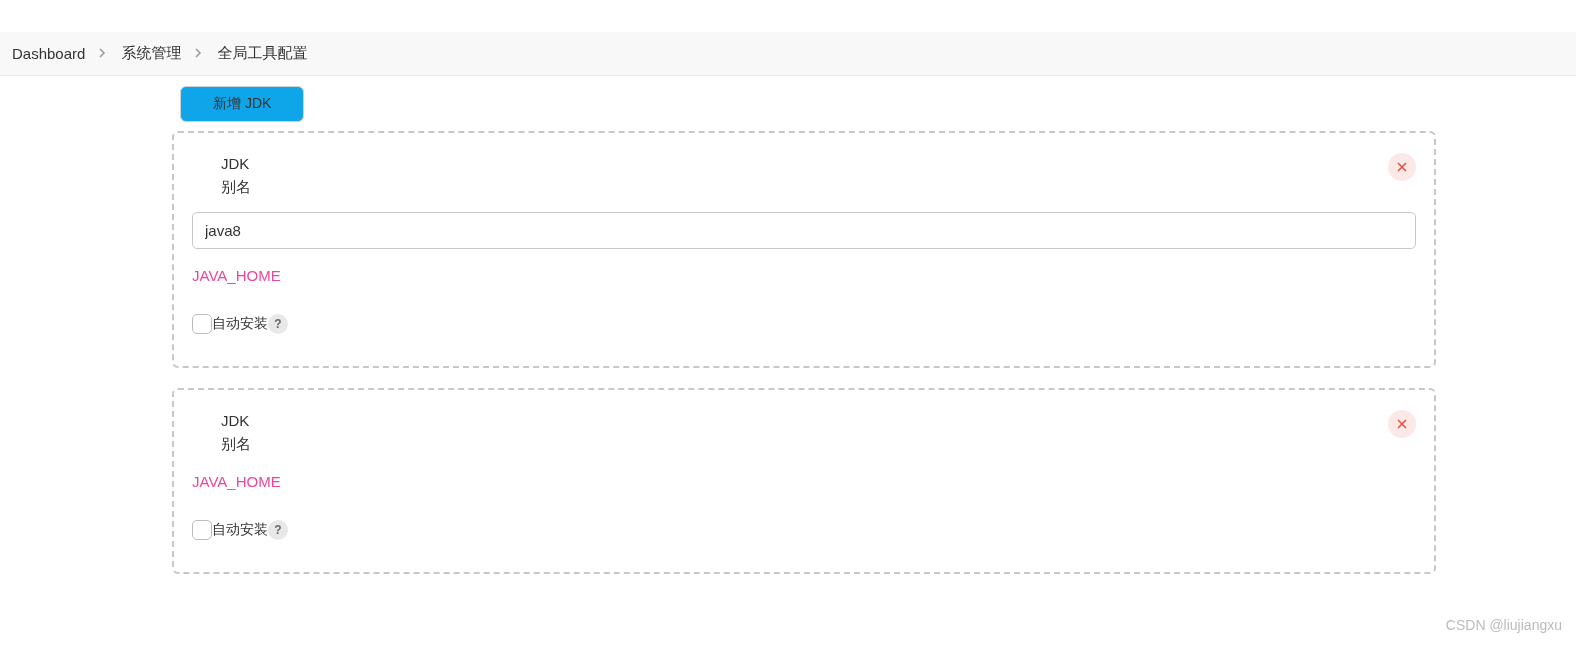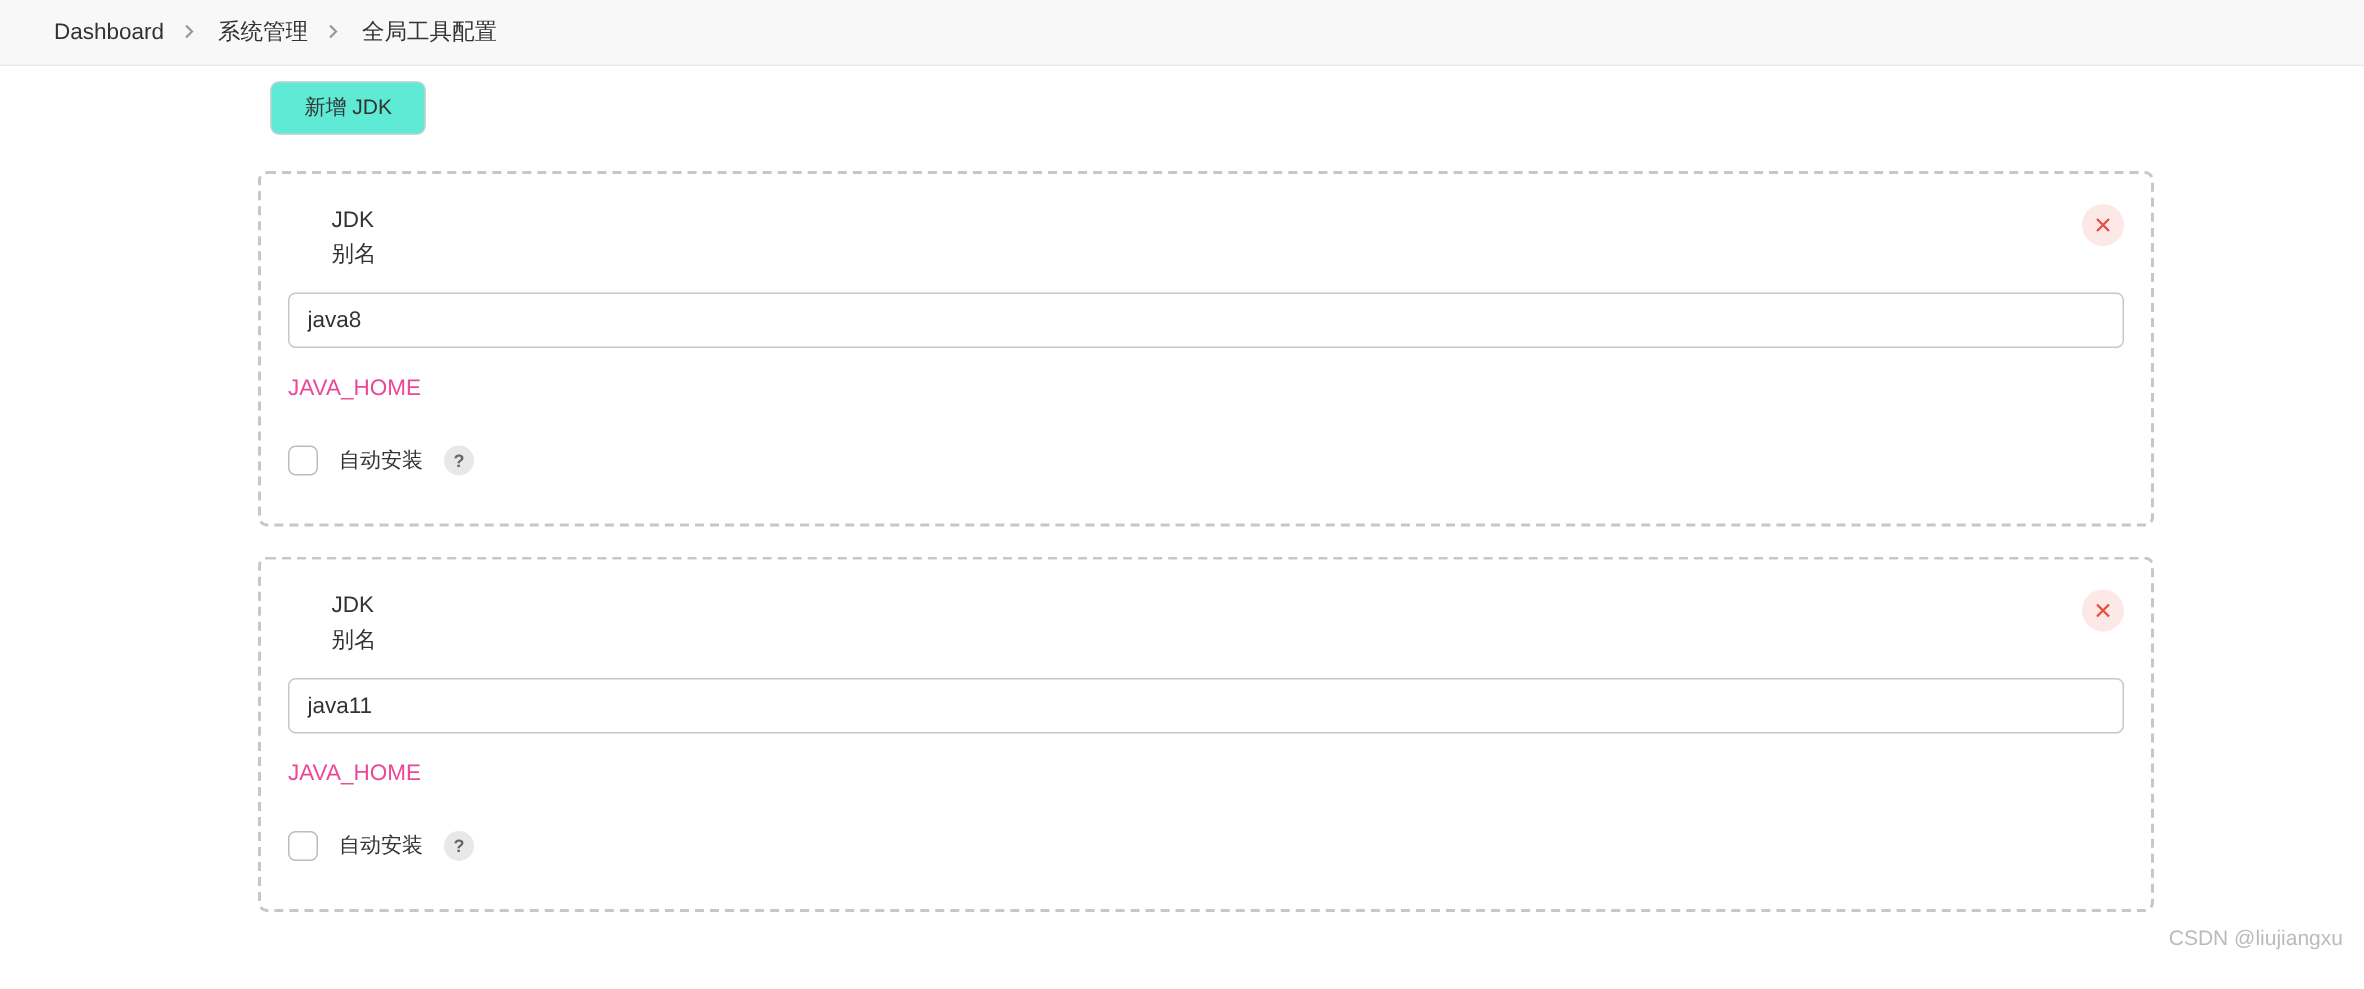--- a/index.html
+++ b/index.html
@@ -6,50 +6,51 @@
     body {
       font-family: -apple-system, BlinkMacSystemFont, "Segoe UI", "PingFang SC", "Microsoft YaHei", sans-serif;
       font-size: 14px;
       color: #333;
       background: #fff;
       width: 1576px;
     }
     .breadcrumb-bar {
       background: #f8f8f8;
       border-bottom: 1px solid #eaeaea;
-      padding: 12px 36px;
+      padding: 12px 12px;
       display: flex;
       align-items: center;
       gap: 14px;
+      margin-top: 32px;
     }
     .breadcrumb-item {
       color: #333;
       font-size: 15px;
       text-decoration: none;
     }
     .breadcrumb-sep {
       color: #999;
       font-size: 13px;
     }
     .main {
       padding-left: 172px;
       padding-right: 140px;
       padding-top: 10px;
     }
     .add-btn {
       display: inline-block;
       border: 1px solid #d0d3d6;
       border-radius: 6px;
-      padding: 8px 22px;
-      font-size: 14px;
-      color: #333;
-      background: #5eead4;
+      padding: 8px 32px;
+      font-size: 14px;
+      color: #333;
+      background: #0ea5e9;
       cursor: pointer;
       margin-left: 8px;
-      margin-bottom: 24px;
+      margin-bottom: 9px;
     }
     .jdk-block {
       border: 2px dashed #c4c8cc;
       border-radius: 6px;
       padding: 20px 18px 32px 18px;
       margin-bottom: 20px;
       position: relative;
     }
     .block-head {
       display: flex;
@@ -90,21 +91,21 @@
       border-radius: 5px;
       padding: 9px 12px;
       font-size: 15px;
       color: #333;
       background: #fff;
       outline: none;
     }
     .checkbox-row {
       display: flex;
       align-items: center;
-      gap: 14px;
+      gap: 0;
       margin-top: 30px;
     }
     .checkbox {
       width: 20px;
       height: 20px;
       border: 1.5px solid #b9bdc1;
       border-radius: 5px;
       background: #fff;
       cursor: pointer;
       appearance: none;
@@ -194,23 +195,20 @@
         <div>别名</div>
       </div>
       <button class="close-btn">
         <span>
           <svg width="10" height="10" viewBox="0 0 10 10">
               <path d="M1 1 L9 9 M9 1 L1 9" stroke="#e74c3c" stroke-width="1.5"></path>
             </svg>
         </span>
       </button>
     </div>
-    <div class="field-group first">
-      <input type="text" class="text-input" value="java11" style="">
-    </div>
     <div class="field-group">
       <label class="field-label">JAVA_HOME</label>
     </div>
     <div class="checkbox-row">
       <input type="checkbox" class="checkbox" style="">
       <span class="checkbox-label">自动安装</span>
       <span class="help-icon">?</span>
     </div>
   </div>
 

